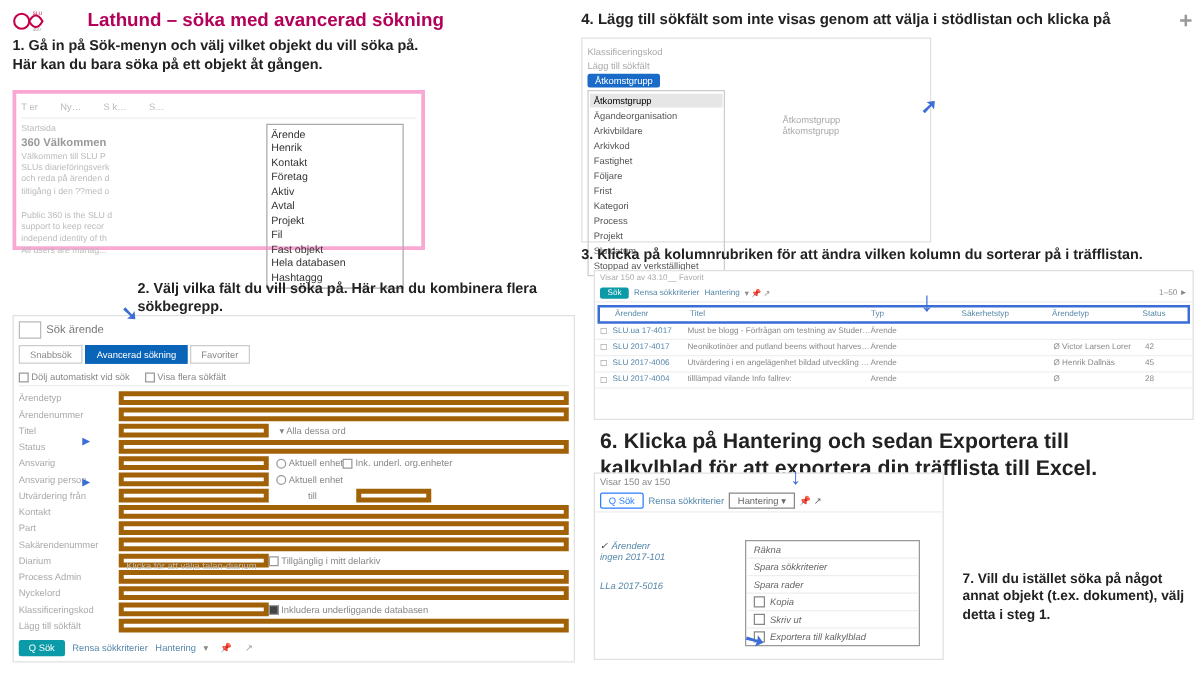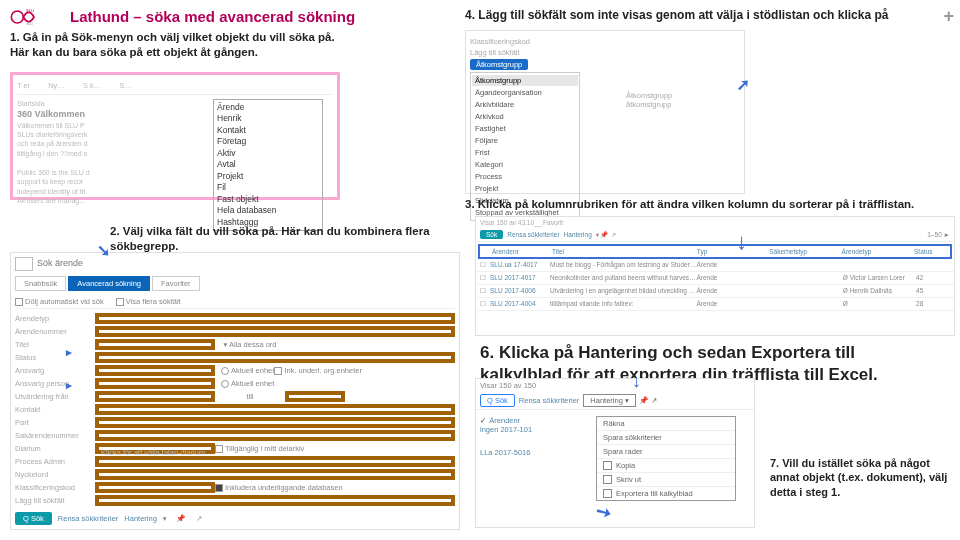--- a/index.html
+++ b/index.html
@@ -77,21 +77,21 @@
 
   .step6 { position:absolute; left:480px; top:342px; font-size:17px; font-weight:bold; width:400px; line-height:1.3; }
 
   
   .shot5 { position:absolute; left:475px; top:378px; width:280px; height:150px; border:1px solid #e0e0e0; background:#fff; font-size:7.5px; color:#666; }
   .shot5 .topr { padding:2px 4px; color:#888; }
   .shot5 .bar { display:flex; gap:4px; padding:2px 4px; border-bottom:1px solid #eee; align-items:center; }
   .shot5 .b-sok { border:1px solid #2a7eff; color:#2a7eff; padding:1px 6px; border-radius:2px; }
   .shot5 .lnk2 { color:#58a; }
   .shot5 .hbtn { border:1px solid #888; padding:1px 6px; }
-  .shot5 .rowx { display:flex; margin-top:4px; }
+  .shot5 .rowx { display:flex; margin-top:20px;font-style:italic; }
   .shot5 .leftcol { width:120px; padding:2px 4px; color:#58a; }
   .shot5 .leftcol .chkmk { color:#333; margin-right:3px; }
   .shot5 .menu { border:1px solid #999; width:140px; margin:2px 0 0 0; }
   .shot5 .mitem { padding:2px 6px; border-bottom:1px solid #eee; display:flex; align-items:center; gap:4px; }
   .shot5 .mitem:last-child { border-bottom:none; }
   .shot5 .micon { width:9px; height:9px; border:1px solid #888; display:inline-block; }
   .arrow6 { position:absolute; color:#3b6dd6; font-size:18px; font-weight:bold; }
 
   .step7 { position:absolute; left:770px; top:456px; font-size:11px; font-weight:bold; width:180px; line-height:1.3; }
 </style>

